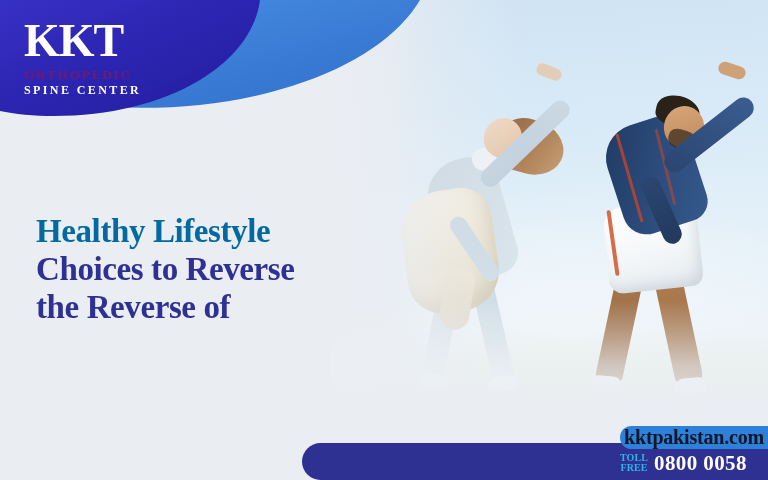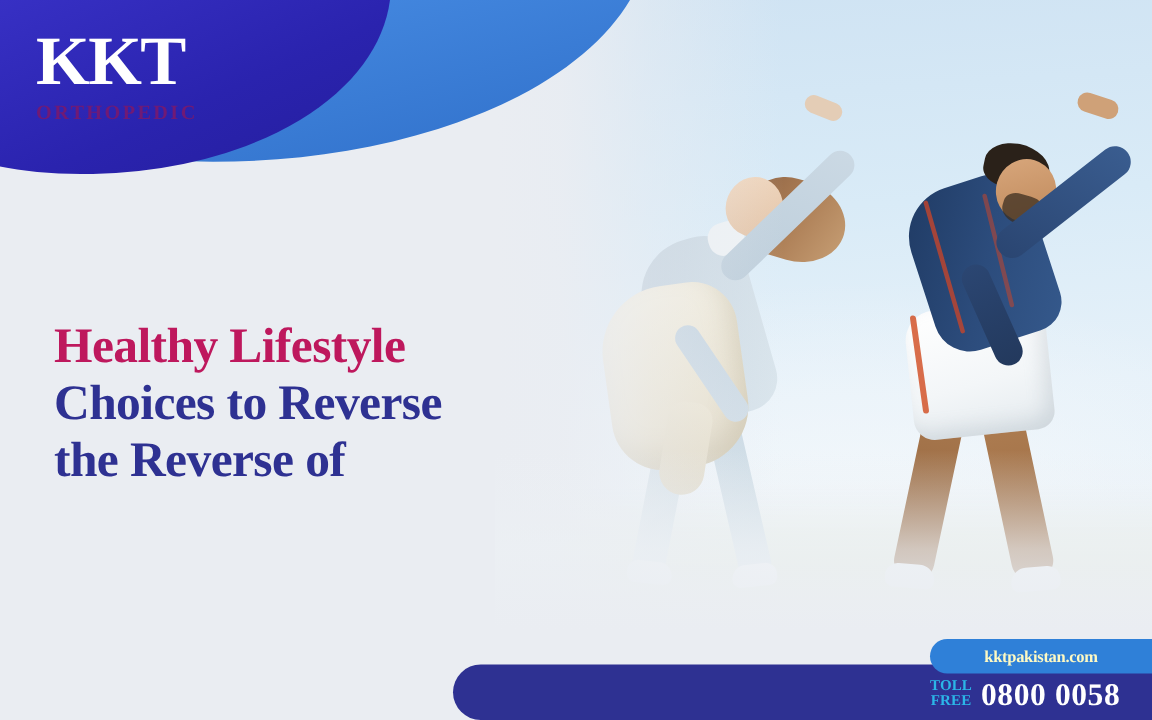--- a/index.html
+++ b/index.html
@@ -181,21 +181,21 @@
   .headline {
     position: absolute;
     left: 36px;
     top: 212px;
     width: 400px;
     font-weight: 700;
     font-size: 33px;
     line-height: 38px;
     letter-spacing: -0.4px;
   }
-  .hl-line1 { color: #be185d; display: block; }
+  .hl-line1 { color: #0369a1; display: block; }
   .hl-line  { color: #2e3192; display: block; }
 
   
   .bottom-bar {
     position: absolute;
     left: 302px;
     top: 443px;
     width: 466px;
     height: 37px;
     background: #2e3192;
@@ -207,22 +207,22 @@
     top: 426px;
     width: 148px;
     height: 23px;
     background: #2f80d8;
     border-radius: 12px 0 0 12px;
     display: flex;
     align-items: center;
     justify-content: center;
   }
   .url-pill span {
-    color: #fef9c3;
-    font-size: 11px;
+    color: #0f172a;
+    font-size: 20px;
     font-weight: 700;
     letter-spacing: -0.2px;
   }
   .tollfree {
     position: absolute;
     left: 620px;
     top: 450px;
     width: 148px;
     height: 26px;
     display: flex;
@@ -308,20 +308,21 @@
         </linearGradient>
       </defs>
       <path d="M0,0 L420,0 C400,34 356,66 292,86 C222,108 148,112 72,104 C44,101 18,95 0,88 Z" fill="url(#gBack)"></path>
       <path d="M0,0 L260,0 C256,30 236,58 200,80 C160,104 108,116 54,116 C34,116 14,114 0,111 Z" fill="url(#gFront)"></path>
     </svg>
   </div>
 
   <div class="logo">
     <div class="logo-mark">KKT</div>
     <div class="logo-sub1">ORTHOPEDIC</div>
+    <div class="logo-sub2">SPINE CENTER</div>
   </div>
 
   <div class="headline">
     <span class="hl-line1">Healthy Lifestyle</span>
     <span class="hl-line">Choices to Reverse</span>
     <span class="hl-line">the Reverse of</span>
   </div>
 
   <div class="bottom-bar"></div>
 

